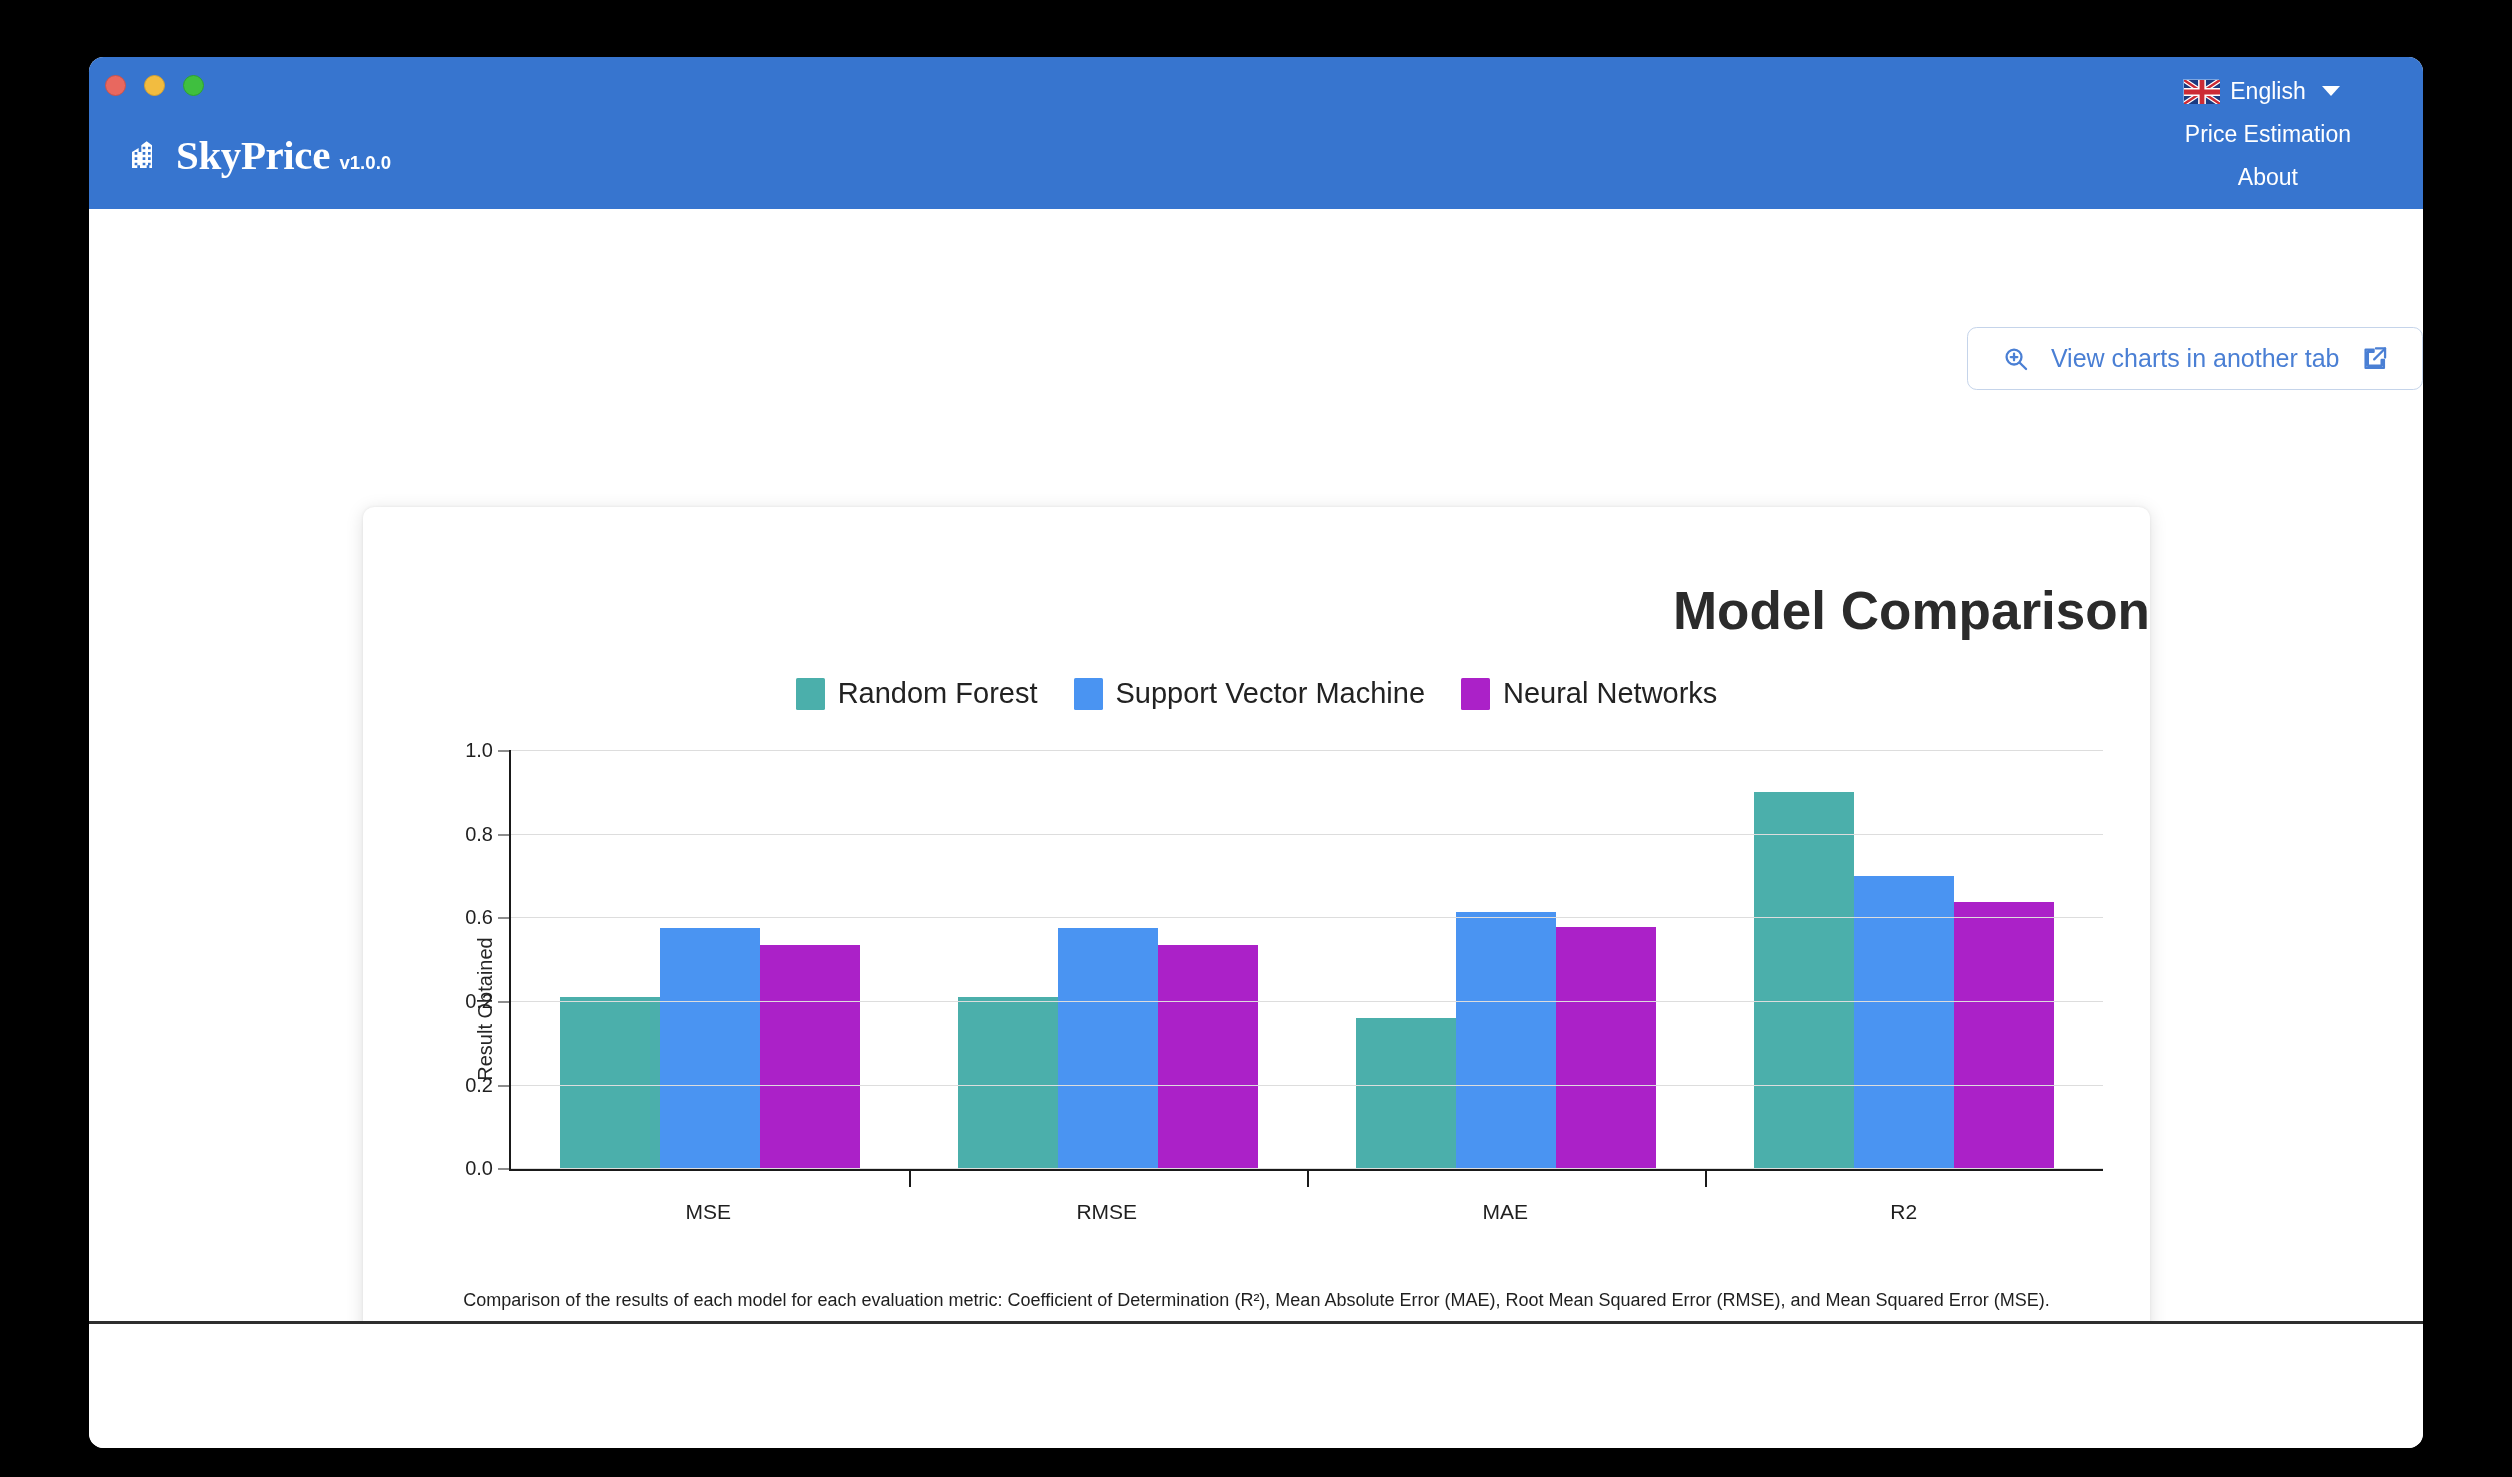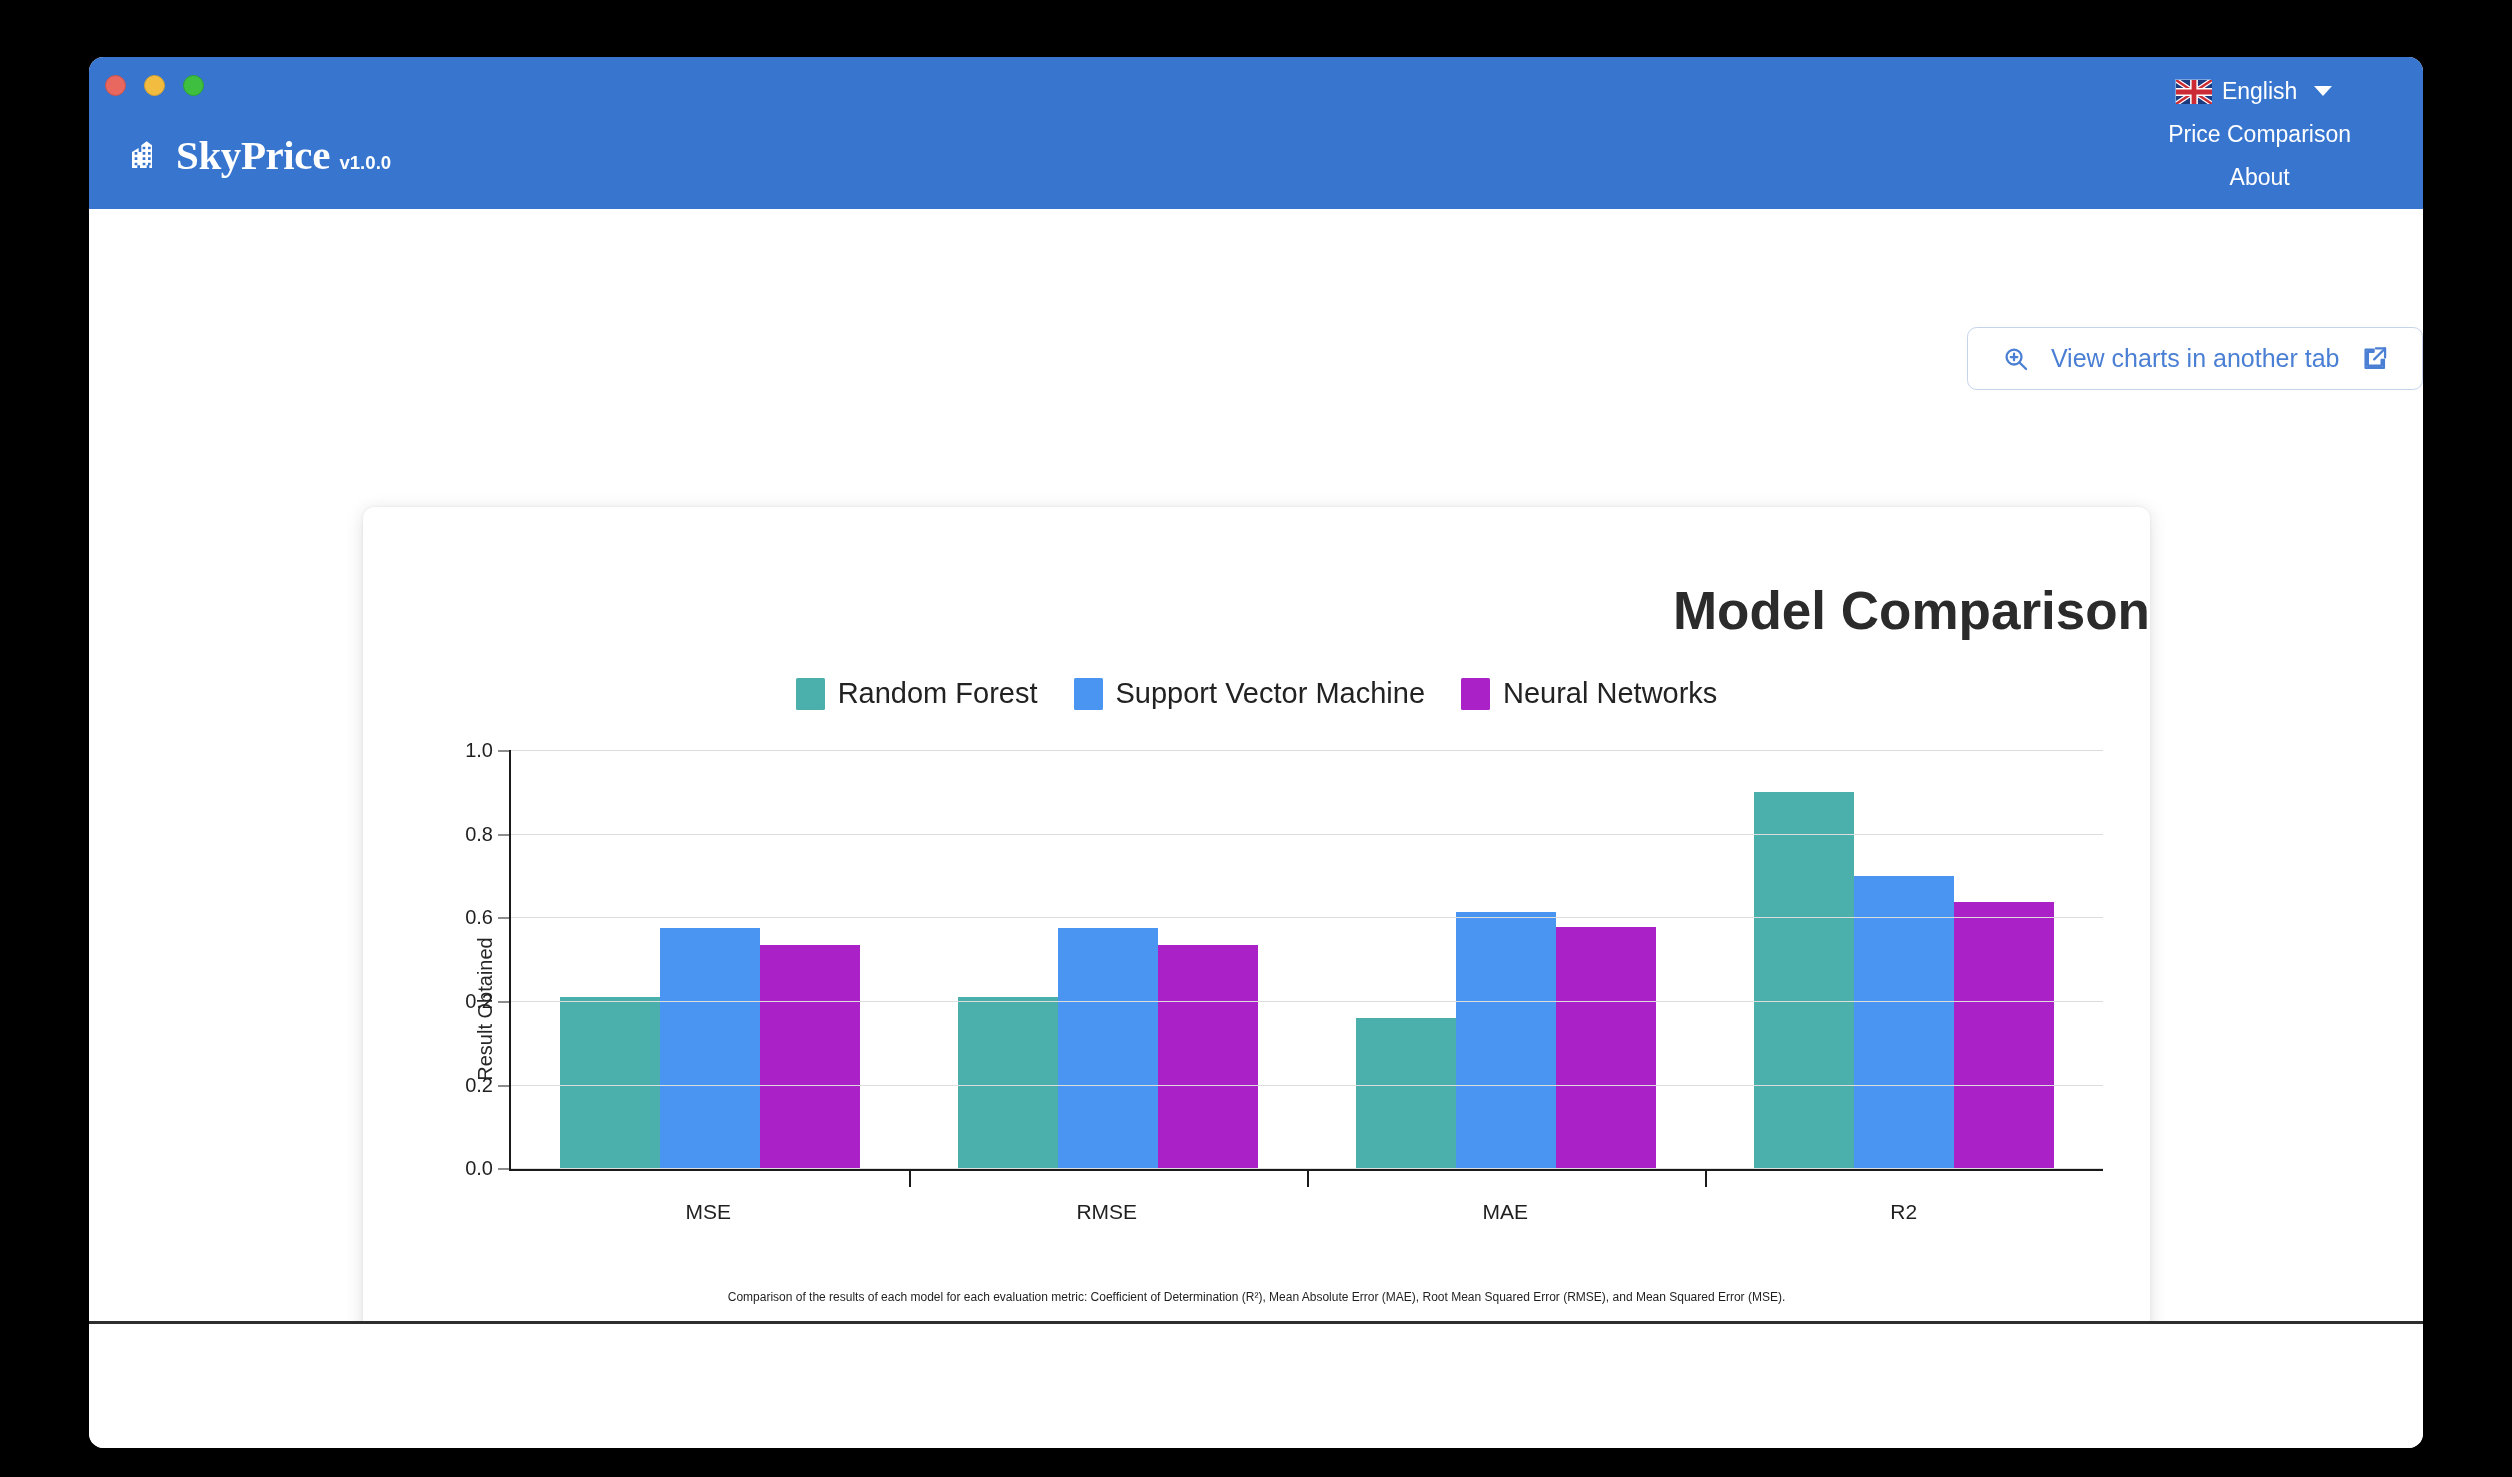--- a/index.html
+++ b/index.html
@@ -195,21 +195,21 @@
   }
   .xlabel {
     flex: 1; text-align: center;
     font-size: 21px; color: #1f1f1f;
   }
 
   #chart-caption {
     position: absolute;
     left: 0; right: 0; top: 783px;
     text-align: center;
-    font-size: 12px;
+    font-size: 18px;
     color: #1f1f1f;
     padding: 0 32px;
   }
 
   
   #footer-divider {
     position: absolute; left: 0; top: 1264px;
     width: 100%; height: 3.2px; background: #2e2e2e;
   }
   #footer-strip {
@@ -248,21 +248,21 @@
             <rect width="60" height="40" fill="#1b3a80"></rect>
             <path d="M0,0 L60,40 M60,0 L0,40" stroke="#ffffff" stroke-width="8"></path>
             <path d="M0,0 L60,40 M60,0 L0,40" stroke="#cc2b35" stroke-width="4"></path>
             <path d="M30,0 V40 M0,20 H60" stroke="#ffffff" stroke-width="13"></path>
             <path d="M30,0 V40 M0,20 H60" stroke="#cc2b35" stroke-width="8"></path>
           </svg>
         </span>
         <span id="lang-label">English</span>
         <span id="lang-caret"></span>
       </div>
-      <span class="nav-link">Price Comparison</span>
+      <span class="nav-link">Price Estimation</span>
       <span class="nav-link">About</span>
       <span class="nav-link">Map</span>
     </div>
   </div>
 
   <div id="page-body">
 
     <div id="view-charts-wrap">
       <div id="view-charts-btn">
         <span class="ico">

